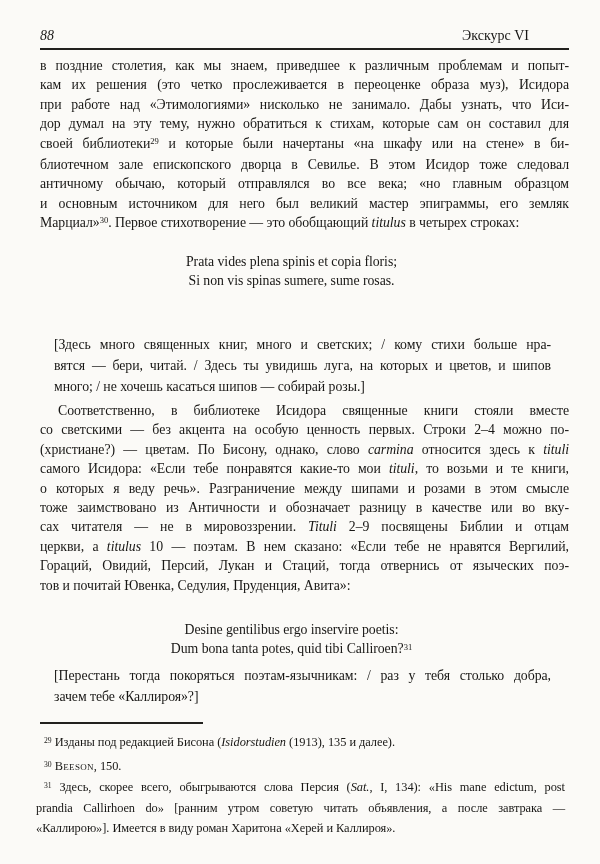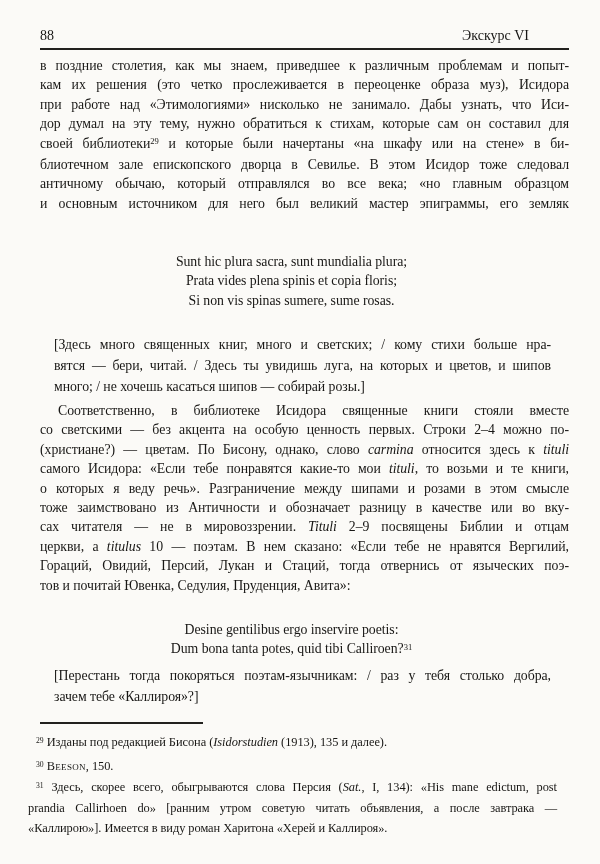--- a/index.html
+++ b/index.html
@@ -17,21 +17,21 @@
   .header {
     position: absolute;
     left: 40px;
     right: 31px;
     top: 27px;
     padding-bottom: 3px;
     border-bottom: 2px solid #22211e;
     font-size: 14px;
     line-height: 18px;
   }
-  .header .pnum { position: absolute; left: 0; bottom: 3px; }
+  .header .pnum { position: absolute; left: 0; bottom: 3px; font-style: italic; }
   .header .rhead { text-align: right; padding-right: 40px; }
 
   
   .block {
     position: absolute;
     left: 40px;
     width: 529px;
     font-size: 13.8px;
     line-height: 19.4px;
     letter-spacing: -0.05px;
@@ -46,21 +46,21 @@
   
   .fnrule {
     position: absolute;
     left: 40px;
     top: 722px;
     width: 163px;
     border-top: 2px solid #22211e;
   }
   .fn {
     position: absolute;
-    left: 28px;
+    left: 36px;
     width: 529px;
     font-size: 12.4px;
     line-height: 19.8px;
     letter-spacing: -0.05px;
   }
   .fn .ln:first-child { text-indent: 8px; }
 
   
   .seg-i { font-style: italic; }
   .seg-sup { font-size: 62%; position: relative; top: -0.45em; letter-spacing: 0; margin-top: 32px; }
@@ -78,24 +78,24 @@
 
   <div class="block just" style="top:56px">
       <div class="ln"><span>в поздние столетия, как мы знаем, приведшее к различным проблемам и попыт-</span></div>
       <div class="ln"><span>кам их решения (это четко прослеживается в переоценке образа муз), Исидора</span></div>
       <div class="ln"><span>при работе над «Этимологиями» нисколько не занимало. Дабы узнать, что Иси-</span></div>
       <div class="ln"><span>дор думал на эту тему, нужно обратиться к стихам, которые сам он составил для</span></div>
       <div class="ln"><span>своей библиотеки</span><span class="seg-sup">29</span><span> и которые были начертаны «на шкафу или на стене» в би-</span></div>
       <div class="ln"><span>блиотечном зале епископского дворца в Севилье. В этом Исидор тоже следовал</span></div>
       <div class="ln"><span>античному обычаю, который отправлялся во все века; «но главным образцом</span></div>
       <div class="ln"><span>и основным источником для него был великий мастер эпиграммы, его земляк</span></div>
+      <div class="ln ln-last"><span>Марциал»</span><span class="seg-sup">30</span><span>. Первое стихотворение — это обобщающий </span><span class="seg-i">titulus</span><span> в четырех строках:</span></div>
     </div>
 
   <div class="block center verse" style="top:252px">
-      <div class="ln"><span>Sunt hic plura sacra, sunt mundialia plura;</span></div>
       <div class="ln"><span>Prata vides plena spinis et copia floris;</span></div>
       <div class="ln ln-last"><span>Si non vis spinas sumere, sume rosas.</span></div>
     </div>
 
   <div class="block just trans" style="top:334px">
       <div class="ln"><span>[Здесь много священных книг, много и светских; / кому стихи больше нра-</span></div>
       <div class="ln"><span>вятся — бери, читай. / Здесь ты увидишь луга, на которых и цветов, и шипов</span></div>
       <div class="ln ln-last"><span>много; / не хочешь касаться шипов — собирай розы.]</span></div>
     </div>
 

